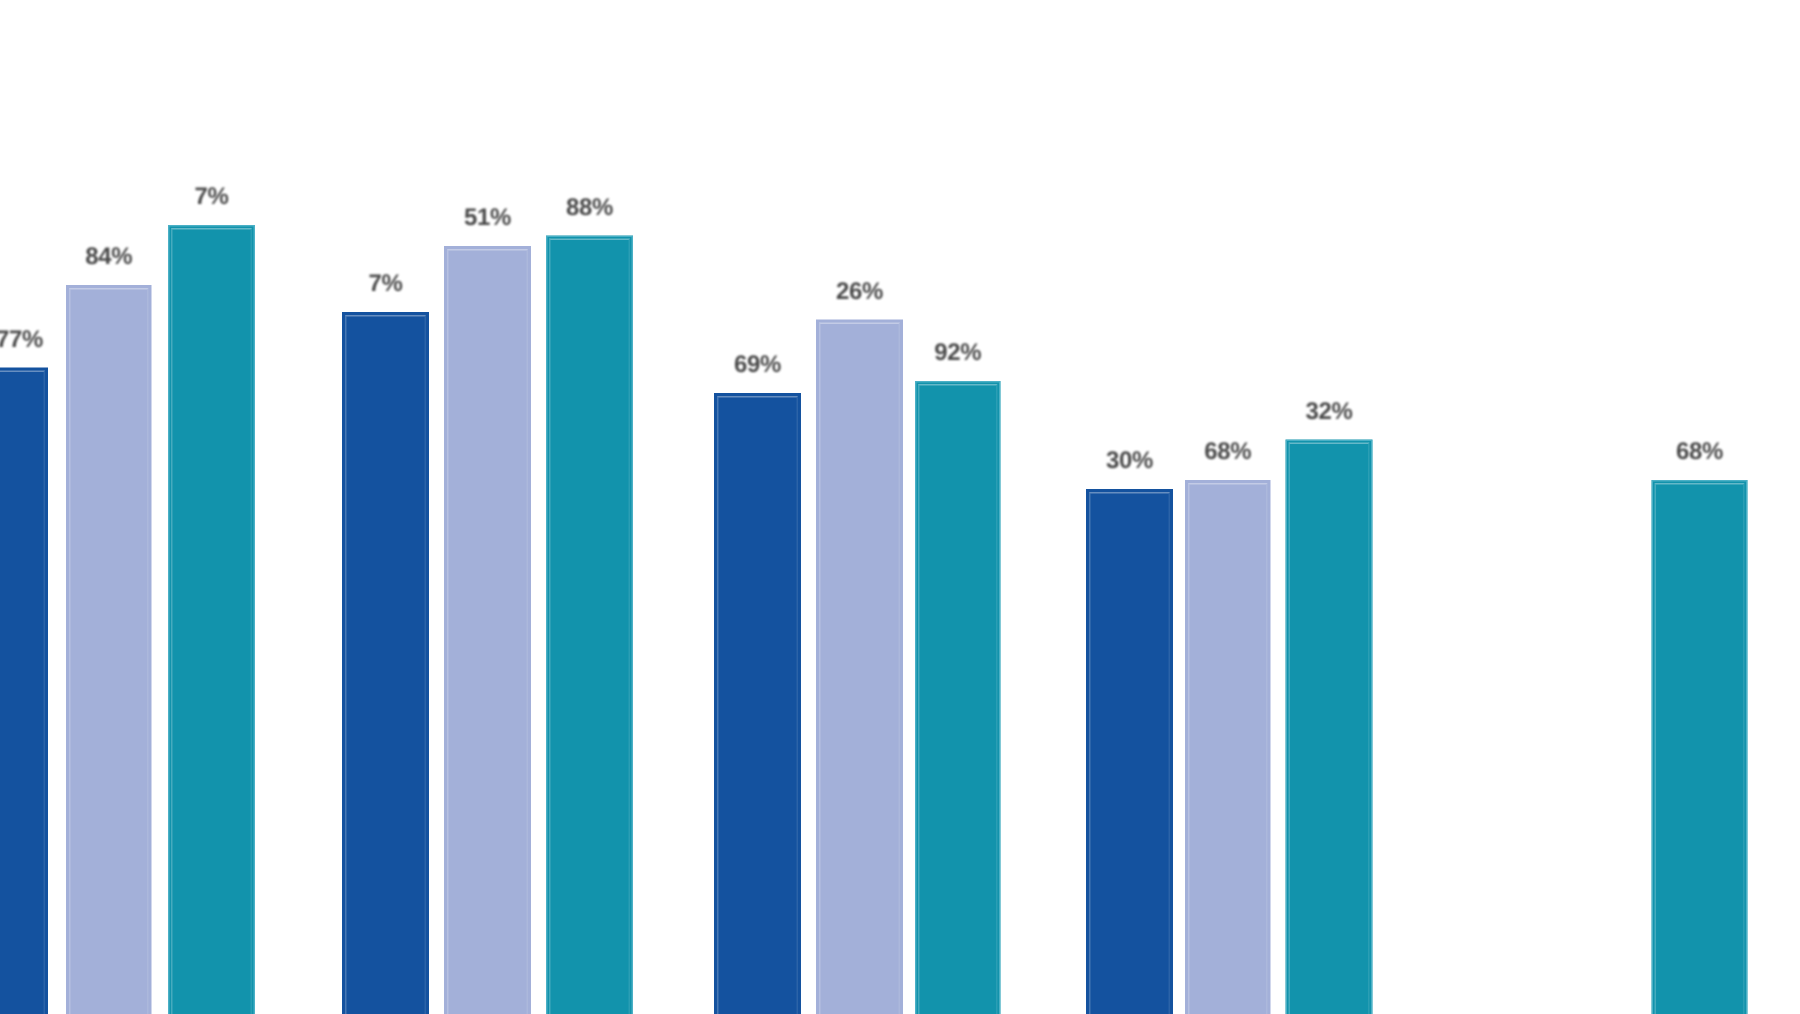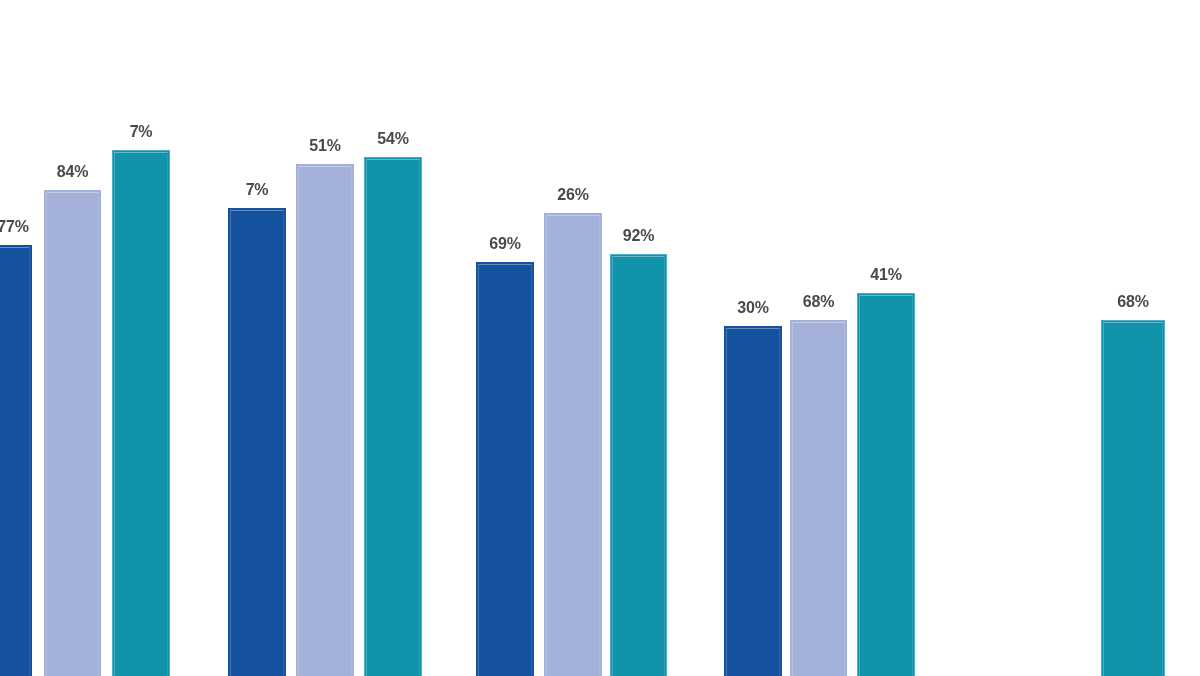--- a/index.html
+++ b/index.html
@@ -91,21 +91,21 @@
       <div class="bar series-dark" style="left: 228px; width: 58px; height: 474px;">
         <div class="bar-rect" style="background: rgb(20, 82, 159);"></div>
         <div class="bar-label">7%</div>
       </div>
       <div class="bar series-light" style="left: 296px; width: 58px; height: 518px;">
         <div class="bar-rect" style="background: rgb(163, 176, 217);"></div>
         <div class="bar-label">51%</div>
       </div>
       <div class="bar series-teal" style="left: 364px; width: 58px; height: 525px;">
         <div class="bar-rect" style="background: rgb(18, 147, 172);"></div>
-        <div class="bar-label">54%</div>
+        <div class="bar-label">88%</div>
       </div>
       <div class="bar series-dark" style="left: 476px; width: 58px; height: 420px;">
         <div class="bar-rect" style="background: rgb(20, 82, 159);"></div>
         <div class="bar-label">69%</div>
       </div>
       <div class="bar series-light" style="left: 544px; width: 58px; height: 469px;">
         <div class="bar-rect" style="background: rgb(163, 176, 217);"></div>
         <div class="bar-label">26%</div>
       </div>
       <div class="bar series-teal" style="left: 610px; width: 57px; height: 428px;">
@@ -115,20 +115,20 @@
       <div class="bar series-dark" style="left: 724px; width: 58px; height: 356px;">
         <div class="bar-rect" style="background: rgb(20, 82, 159);"></div>
         <div class="bar-label">30%</div>
       </div>
       <div class="bar series-light" style="left: 790px; width: 57px; height: 362px;">
         <div class="bar-rect" style="background: rgb(163, 176, 217);"></div>
         <div class="bar-label">68%</div>
       </div>
       <div class="bar series-teal" style="left: 857px; width: 58px; height: 389px;">
         <div class="bar-rect" style="background: rgb(18, 147, 172);"></div>
-        <div class="bar-label">41%</div>
+        <div class="bar-label">32%</div>
       </div>
       <div class="bar series-teal" style="left: 1101px; width: 64px; height: 362px;">
         <div class="bar-rect" style="background: rgb(18, 147, 172);"></div>
         <div class="bar-label">68%</div>
       </div>
     </div>
 </div>
 
 </body></html>

